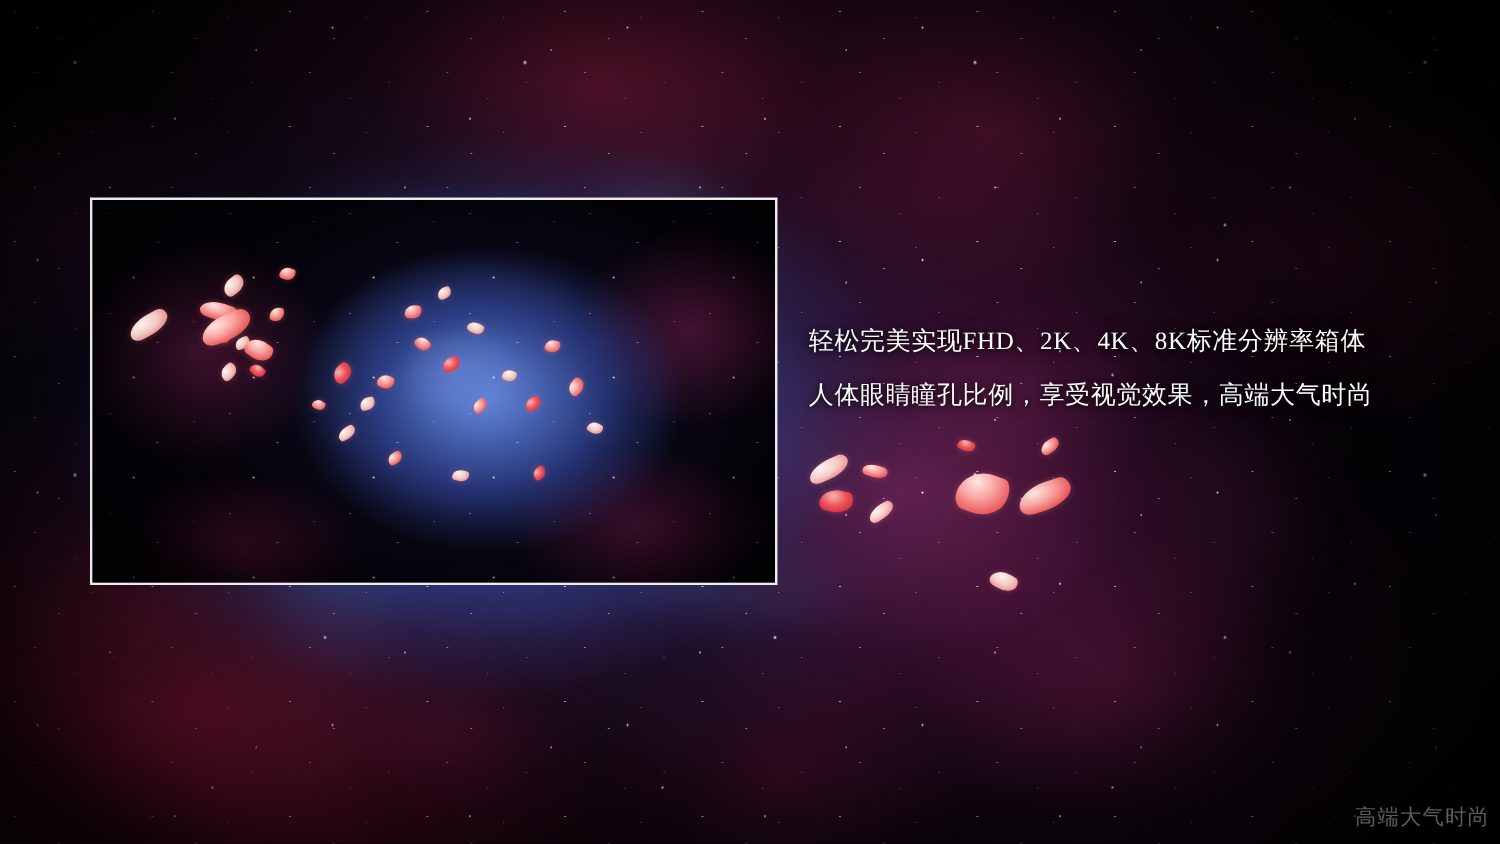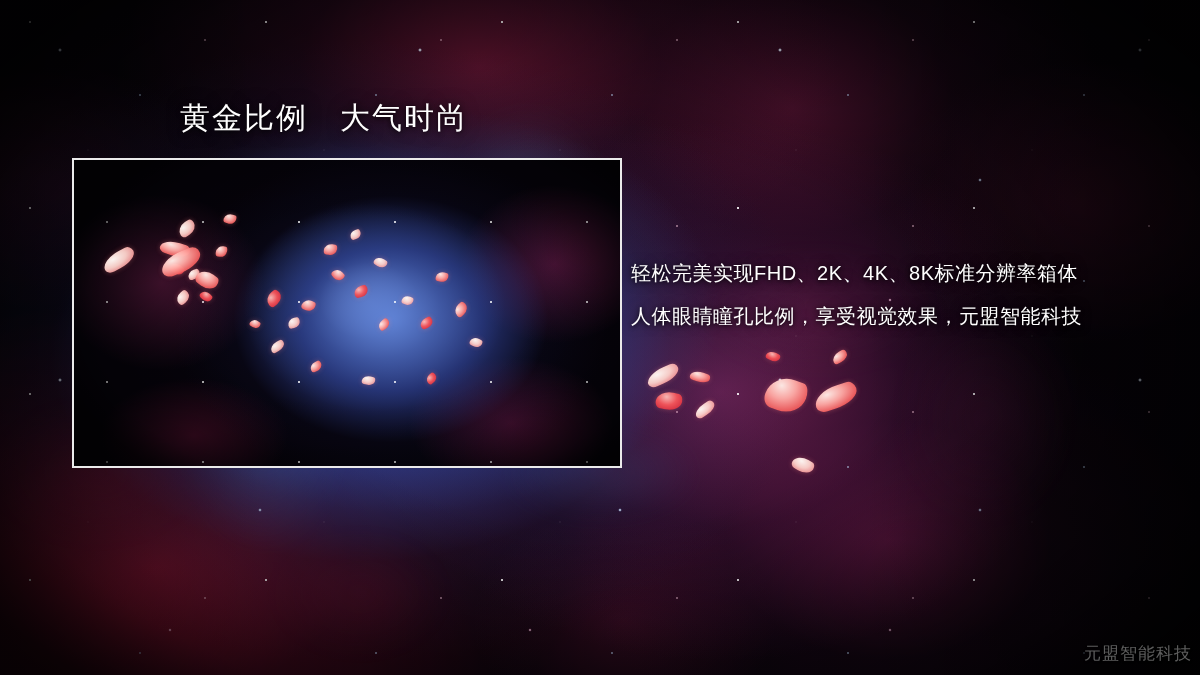--- a/index.html
+++ b/index.html
@@ -134,22 +134,23 @@
   
   #title{
     position:absolute;left:180px;top:100px;
     font-size:30px;line-height:1.2;
     color:#ffffff;letter-spacing:2px;
     text-shadow:0 1px 5px rgba(0,0,0,0.80), 0 0 16px rgba(0,0,0,0.55);
     white-space:pre;
     font-weight:400;
   }
   #body-text{
-    position:absolute;left:631px;top:252px;
+    position:absolute;left:647px;top:252px;
     width:480px;
+    font-family:Liberation Serif, serif;
   }
   #body-text .line{
     font-size:20px;
     line-height:43px;
     color:#ffffff;
     letter-spacing:0.5px;
     text-shadow:0 1px 4px rgba(0,0,0,0.85), 0 0 12px rgba(0,0,0,0.6);
     white-space:nowrap;
   }
   #watermark{
@@ -215,22 +216,21 @@
       <div class="petal deep" style="left: 656px; top: 392px; width: 26px; height: 18px; transform: rotate(12deg);"></div>
       <div class="petal" style="left: 690px; top: 372px; width: 20px; height: 10px; transform: rotate(18deg);"></div>
       <div class="petal pale" style="left: 694px; top: 404px; width: 22px; height: 11px; transform: rotate(-32deg);"></div>
       <div class="petal" style="left: 766px; top: 378px; width: 40px; height: 34px; transform: rotate(20deg);"></div>
       <div class="petal" style="left: 814px; top: 386px; width: 44px; height: 22px; transform: rotate(-18deg);"></div>
       <div class="petal pale" style="left: 792px; top: 458px; width: 22px; height: 14px; transform: rotate(30deg);"></div>
       <div class="petal" style="left: 832px; top: 352px; width: 16px; height: 10px; transform: rotate(-30deg);"></div>
       <div class="petal deep" style="left: 766px; top: 352px; width: 14px; height: 9px; transform: rotate(26deg);"></div>
     </div>
 
-  <div id="title">黄金比例　大气时尚</div>
 
   <div id="body-text">
     <div class="line">轻松完美实现FHD、2K、4K、8K标准分辨率箱体</div>
-    <div class="line">人体眼睛瞳孔比例，享受视觉效果，元盟智能科技</div>
+    <div class="line">人体眼睛瞳孔比例，享受视觉效果，高端大气时尚</div>
   </div>
 
-  <div id="watermark">元盟智能科技</div>
+  <div id="watermark">高端大气时尚</div>
 
 </div>
 
 </body></html>

